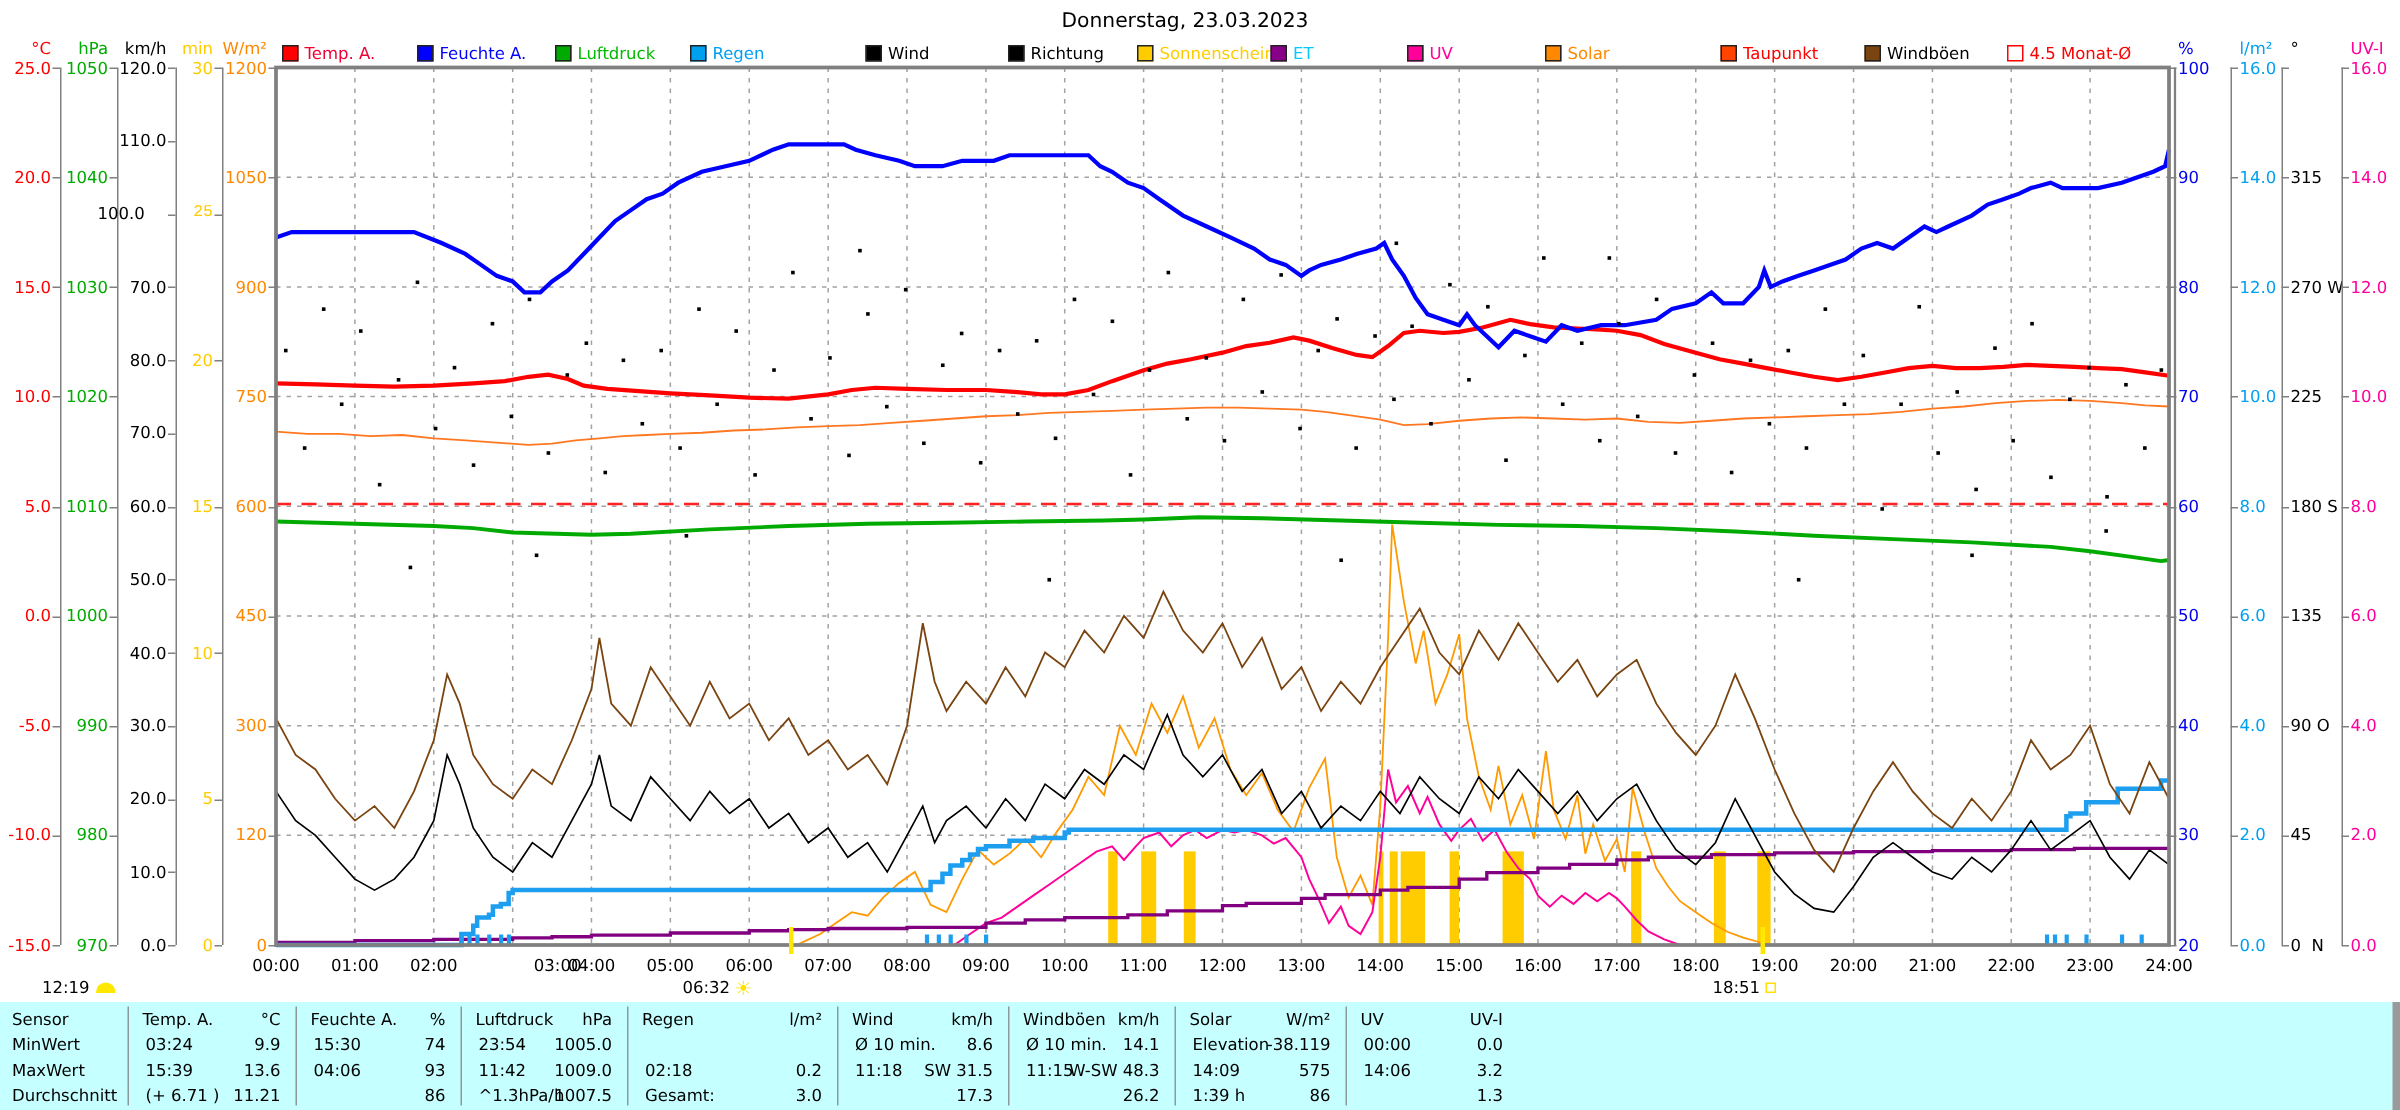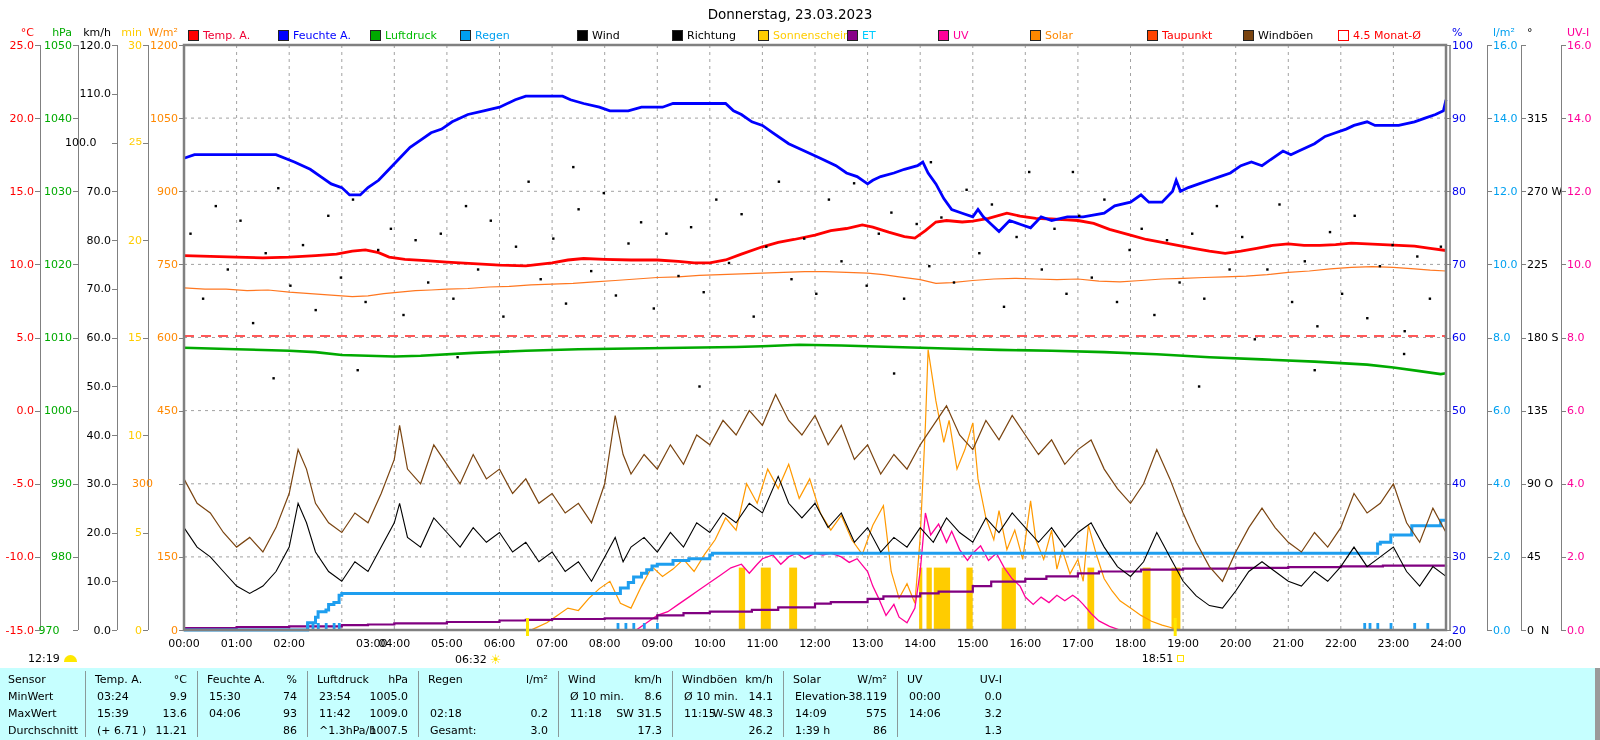--- a/index.html
+++ b/index.html
@@ -114,21 +114,21 @@
       <div class="tick-label" style="color: rgb(0, 170, 0); top: 257.875px; left: 26px; width: 46px; text-align: right;">1020</div>
       <div class="axis-tick" style="top: 337.5px; width: 5px; left: 73px;"></div>
       <div class="tick-label" style="color: rgb(0, 170, 0); top: 331px; left: 26px; width: 46px; text-align: right;">1010</div>
       <div class="axis-tick" style="top: 410.625px; width: 5px; left: 73px;"></div>
       <div class="tick-label" style="color: rgb(0, 170, 0); top: 404.125px; left: 26px; width: 46px; text-align: right;">1000</div>
       <div class="axis-tick" style="top: 483.75px; width: 5px; left: 73px;"></div>
       <div class="tick-label" style="color: rgb(0, 170, 0); top: 477.25px; left: 26px; width: 46px; text-align: right;">990</div>
       <div class="axis-tick" style="top: 556.875px; width: 5px; left: 73px;"></div>
       <div class="tick-label" style="color: rgb(0, 170, 0); top: 550.375px; left: 26px; width: 46px; text-align: right;">980</div>
       <div class="axis-tick" style="top: 630px; width: 5px; left: 73px;"></div>
-      <div class="tick-label" style="color: rgb(0, 170, 0); top: 623.5px; left: 26px; width: 46px; text-align: center;">970</div>
+      <div class="tick-label" style="color: rgb(0, 170, 0); top: 623.5px; left: 26px; width: 46px; text-align: right;">970</div>
       <div class="axis-label" style="color: rgb(0, 170, 0); top: 26px; left: 26px; width: 46px; text-align: right;">hPa</div>
       <div class="axis-line" style="left: 117px; top: 45px; height: 585px;"></div>
       <div class="axis-tick" style="top: 45px; width: 5px; left: 112px;"></div>
       <div class="tick-label" style="color: rgb(0, 0, 0); top: 38.5px; left: 65px; width: 46px; text-align: right;">120.0</div>
       <div class="axis-tick" style="top: 93.75px; width: 5px; left: 112px;"></div>
       <div class="tick-label" style="color: rgb(0, 0, 0); top: 87.25px; left: 65px; width: 46px; text-align: right;">110.0</div>
       <div class="axis-tick" style="top: 142.5px; width: 5px; left: 112px;"></div>
       <div class="tick-label" style="color: rgb(0, 0, 0); top: 136px; left: 65px; width: 46px; ">100.0</div>
       <div class="axis-tick" style="top: 191.25px; width: 5px; left: 112px;"></div>
       <div class="tick-label" style="color: rgb(0, 0, 0); top: 184.75px; left: 65px; width: 46px; text-align: right;">70.0</div>
@@ -173,23 +173,23 @@
       <div class="tick-label" style="color: rgb(255, 136, 0); top: 111.625px; left: 132px; width: 46px; text-align: right;">1050</div>
       <div class="axis-tick" style="top: 191.25px; width: 5px; left: 179px;"></div>
       <div class="tick-label" style="color: rgb(255, 136, 0); top: 184.75px; left: 132px; width: 46px; text-align: right;">900</div>
       <div class="axis-tick" style="top: 264.375px; width: 5px; left: 179px;"></div>
       <div class="tick-label" style="color: rgb(255, 136, 0); top: 257.875px; left: 132px; width: 46px; text-align: right;">750</div>
       <div class="axis-tick" style="top: 337.5px; width: 5px; left: 179px;"></div>
       <div class="tick-label" style="color: rgb(255, 136, 0); top: 331px; left: 132px; width: 46px; text-align: right;">600</div>
       <div class="axis-tick" style="top: 410.625px; width: 5px; left: 179px;"></div>
       <div class="tick-label" style="color: rgb(255, 136, 0); top: 404.125px; left: 132px; width: 46px; text-align: right;">450</div>
       <div class="axis-tick" style="top: 483.75px; width: 5px; left: 179px;"></div>
-      <div class="tick-label" style="color: rgb(255, 136, 0); top: 477.25px; left: 132px; width: 46px; ">300</div>
+      <div class="tick-label" style="color: rgb(255, 136, 0); top: 477.25px; left: 132px; width: 46px; text-align: right;">300</div>
       <div class="axis-tick" style="top: 556.875px; width: 5px; left: 179px;"></div>
-      <div class="tick-label" style="color: rgb(255, 136, 0); top: 550.375px; left: 132px; width: 46px; text-align: right;">150</div>
+      <div class="tick-label" style="color: rgb(255, 136, 0); top: 550.375px; left: 132px; width: 46px; text-align: right;">120</div>
       <div class="axis-tick" style="top: 630px; width: 5px; left: 179px;"></div>
       <div class="tick-label" style="color: rgb(255, 136, 0); top: 623.5px; left: 132px; width: 46px; text-align: right;">0</div>
       <div class="axis-label" style="color: rgb(255, 136, 0); top: 26px; left: 132px; width: 46px; text-align: right;">W/m²</div>
       <div class="axis-tick" style="top: 45px; width: 5px; left: 1446px;"></div>
       <div class="tick-label" style="color: rgb(0, 0, 238); top: 38.5px; left: 1452px;">100</div>
       <div class="axis-tick" style="top: 118.125px; width: 5px; left: 1446px;"></div>
       <div class="tick-label" style="color: rgb(0, 0, 238); top: 111.625px; left: 1452px;">90</div>
       <div class="axis-tick" style="top: 191.25px; width: 5px; left: 1446px;"></div>
       <div class="tick-label" style="color: rgb(0, 0, 238); top: 184.75px; left: 1452px;">80</div>
       <div class="axis-tick" style="top: 264.375px; width: 5px; left: 1446px;"></div>

